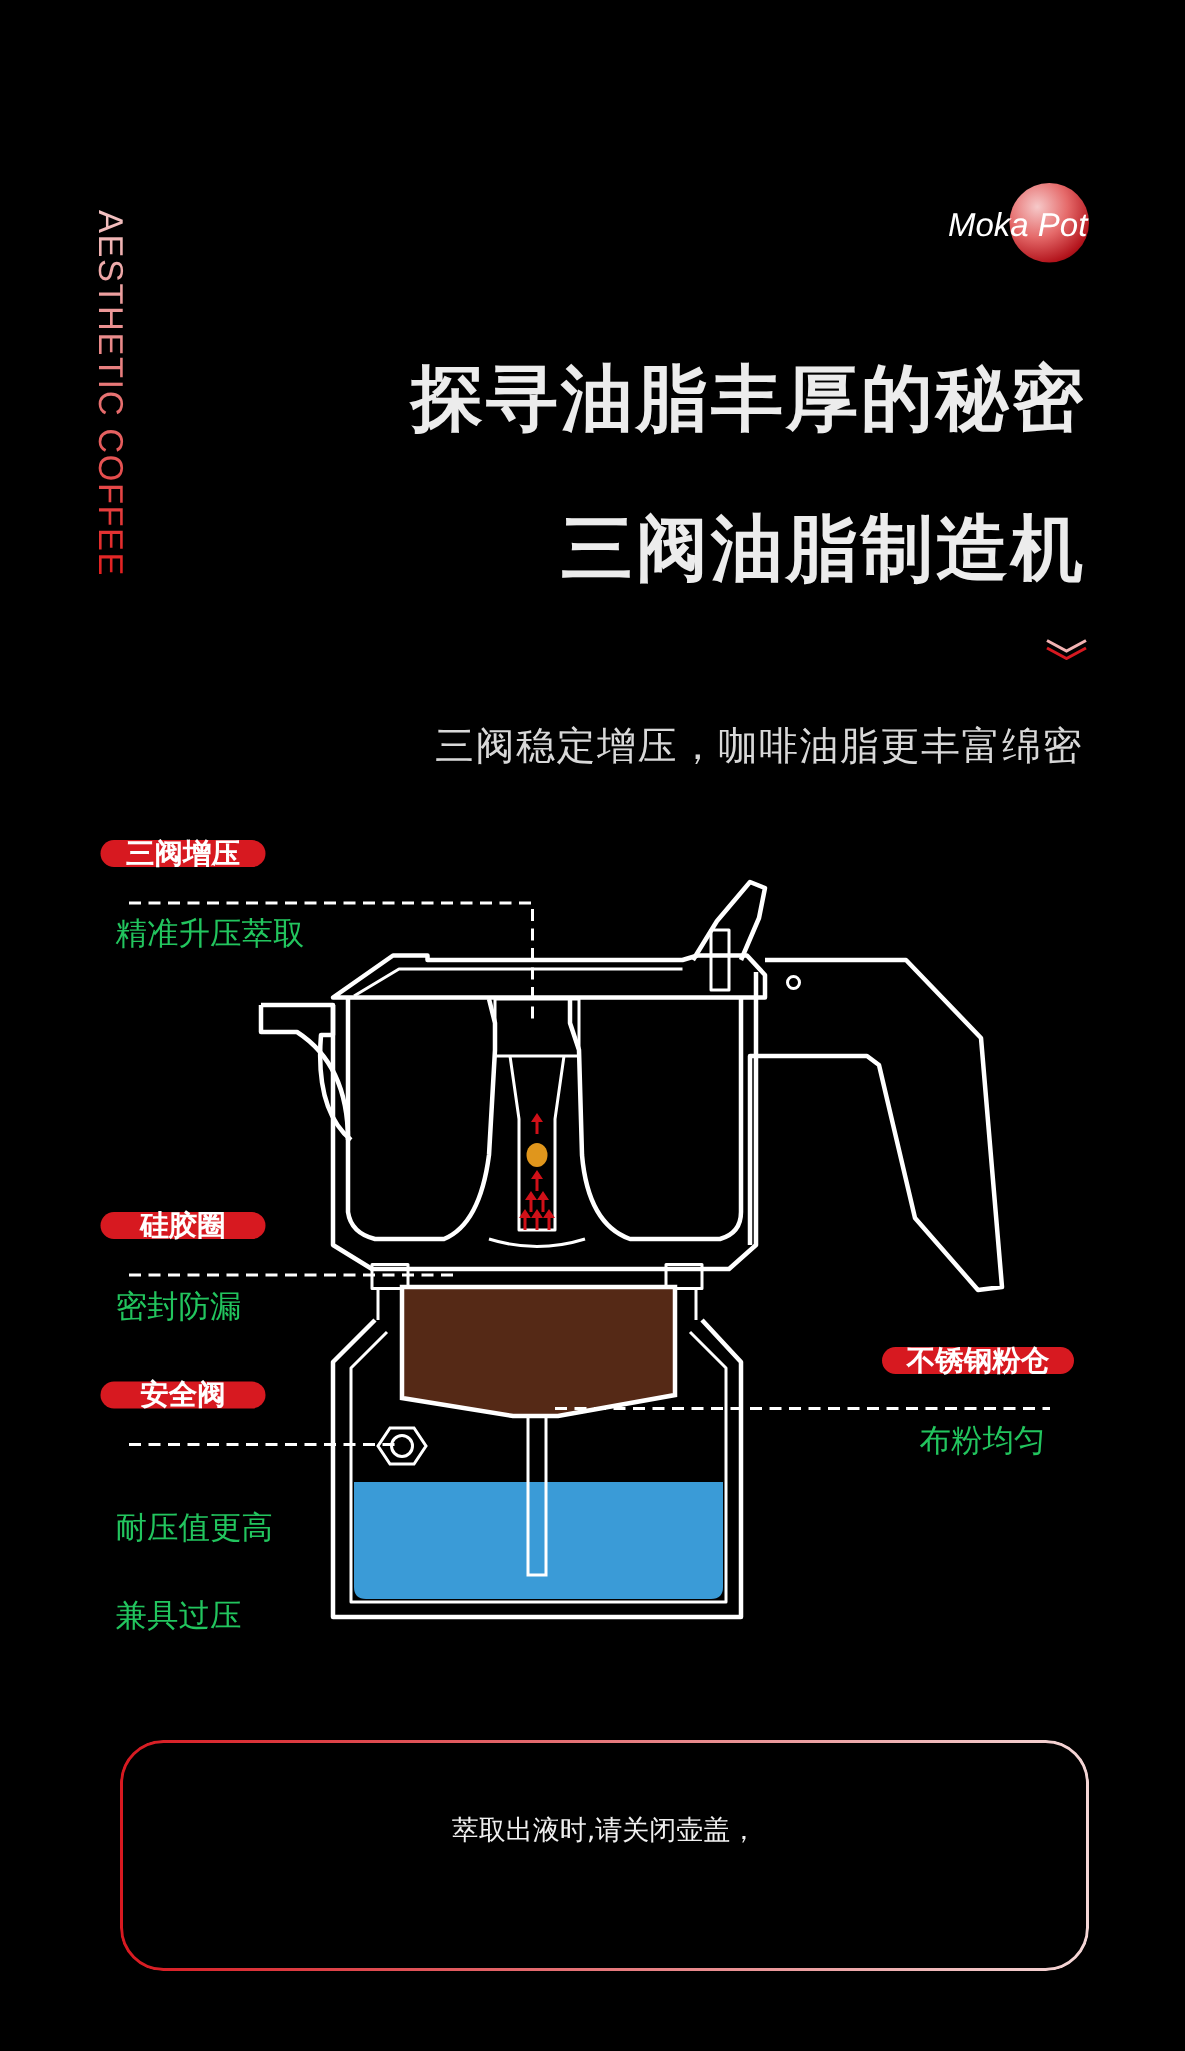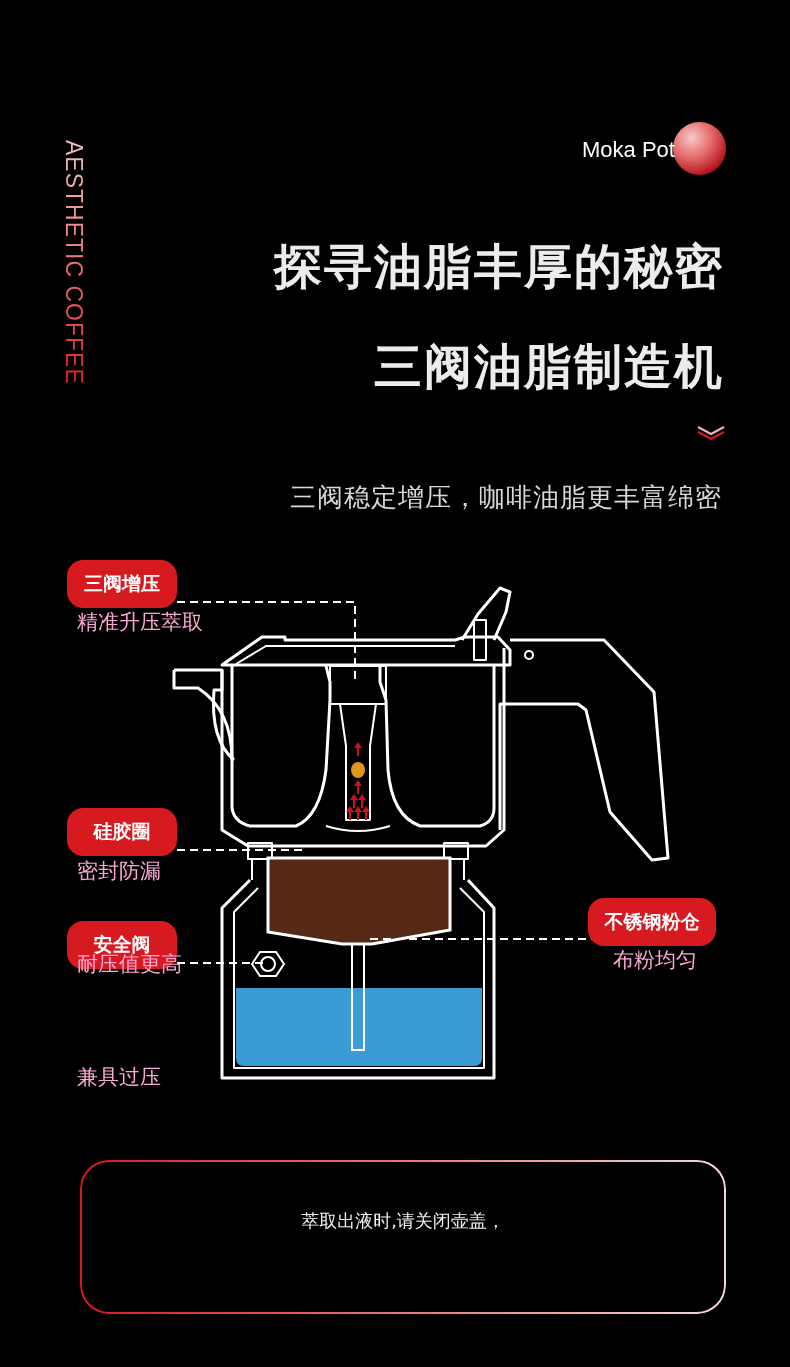--- a/index.html
+++ b/index.html
@@ -1,28 +1,28 @@
 <!DOCTYPE html>
 <html><head>
 <meta charset="utf-8">
 <style>
   html, body { margin:0; padding:0; background:#000; }
   body { width:790px; height:1367px; position:relative; overflow:hidden; font-family:"DejaVu Sans", sans-serif; color:#fff; }
   .side-text { position:absolute; left:60px; top:140px; writing-mode:vertical-rl; font-size:23px; letter-spacing:1px;
     background:linear-gradient(180deg,#f2c2c2 0%,#e87c7c 45%,#e21d1d 100%); -webkit-background-clip:text; background-clip:text; color:transparent; font-family:"Liberation Sans", sans-serif; }
   .moka-ball { position:absolute; left:673px; top:122px; width:53px; height:53px; border-radius:50%;
     background:radial-gradient(circle at 35% 30%, #f6c9c9 0%, #e56a6a 40%, #b3141c 75%, #3a0000 100%); }
-  .moka-label { position:absolute; left:582px; top:137px; font-size:22px; color:#fff; font-family:"Liberation Sans", sans-serif; }
+  .moka-label { position:absolute; left:632px; top:137px; font-size:22px; color:#fff; font-family:"Liberation Sans", sans-serif;font-style:italic; }
   .title { position:absolute; right:66px; text-align:right; font-size:48px; font-weight:bold; color:#ececec; letter-spacing:2px; line-height:1; }
   .title.l1 { top:242px; }
   .title.l2 { top:322px;margin-top:20px; }
   .chev { position:absolute; left:696px; top:424px; }
   .subtitle { position:absolute; right:68px; top:480px; font-size:26px; color:#d8d8d8; letter-spacing:1px; }
-  .pill { position:absolute; height:48px; border-radius:16px; background:#d71920; color:#fff; font-weight:bold; font-size:19px; display:flex; align-items:center; justify-content:center; }
-  .note { position:absolute; font-size:21px; color:#f9a8d4; line-height:28px; }
+  .pill { position:absolute; height:18px; border-radius:16px; background:#d71920; color:#fff; font-weight:bold; font-size:19px; display:flex; align-items:center; justify-content:center; }
+  .note { position:absolute; font-size:21px; color:#22c55e; line-height:28px; }
   .diagram { position:absolute; left:0; top:0; }
   .warn { position:absolute; left:80px; top:1160px; width:646px; height:154px; border-radius:28px; box-sizing:border-box; }
   .warn-text { position:absolute; left:80px; top:1205px; width:646px; text-align:center; font-size:18px; color:#f0f0f0; line-height:31px; }
 </style>
 </head>
 <body>
 
 <div class="side-text">AESTHETIC COFFEE</div>
 
 <div class="moka-ball"></div>
@@ -97,21 +97,21 @@
   </g>
 </svg>
 
 <div class="pill" style="left:67px;top:560px;width:110px;">三阀增压</div>
 <div class="note" style="left:77px;top:608px;">精准升压萃取</div>
 
 <div class="pill" style="left:67px;top:808px;width:110px;">硅胶圈</div>
 <div class="note" style="left:77px;top:857px;">密封防漏</div>
 
 <div class="pill" style="left:67px;top:921px;width:110px;">安全阀</div>
-<div class="note" style="left:77px;top:950px;">耐压值更高</div>
+<div class="note" style="left:77px;top:1004px;">耐压值更高</div>
 <div class="note" style="left:77px;top:1047px;margin-top:16px;">兼具过压</div>
 
 <div class="pill" style="left:588px;top:898px;width:128px;">不锈钢粉仓</div>
 <div class="note" style="left:613px;top:946px;">布粉均匀</div>
 
 <svg class="warn" width="646" height="154" viewBox="0 0 646 154">
   <defs>
     <linearGradient id="wg" x1="0" y1="0" x2="1" y2="0">
       <stop offset="0" stop-color="#d71920"></stop>
       <stop offset="1" stop-color="#f4d6d6"></stop>

